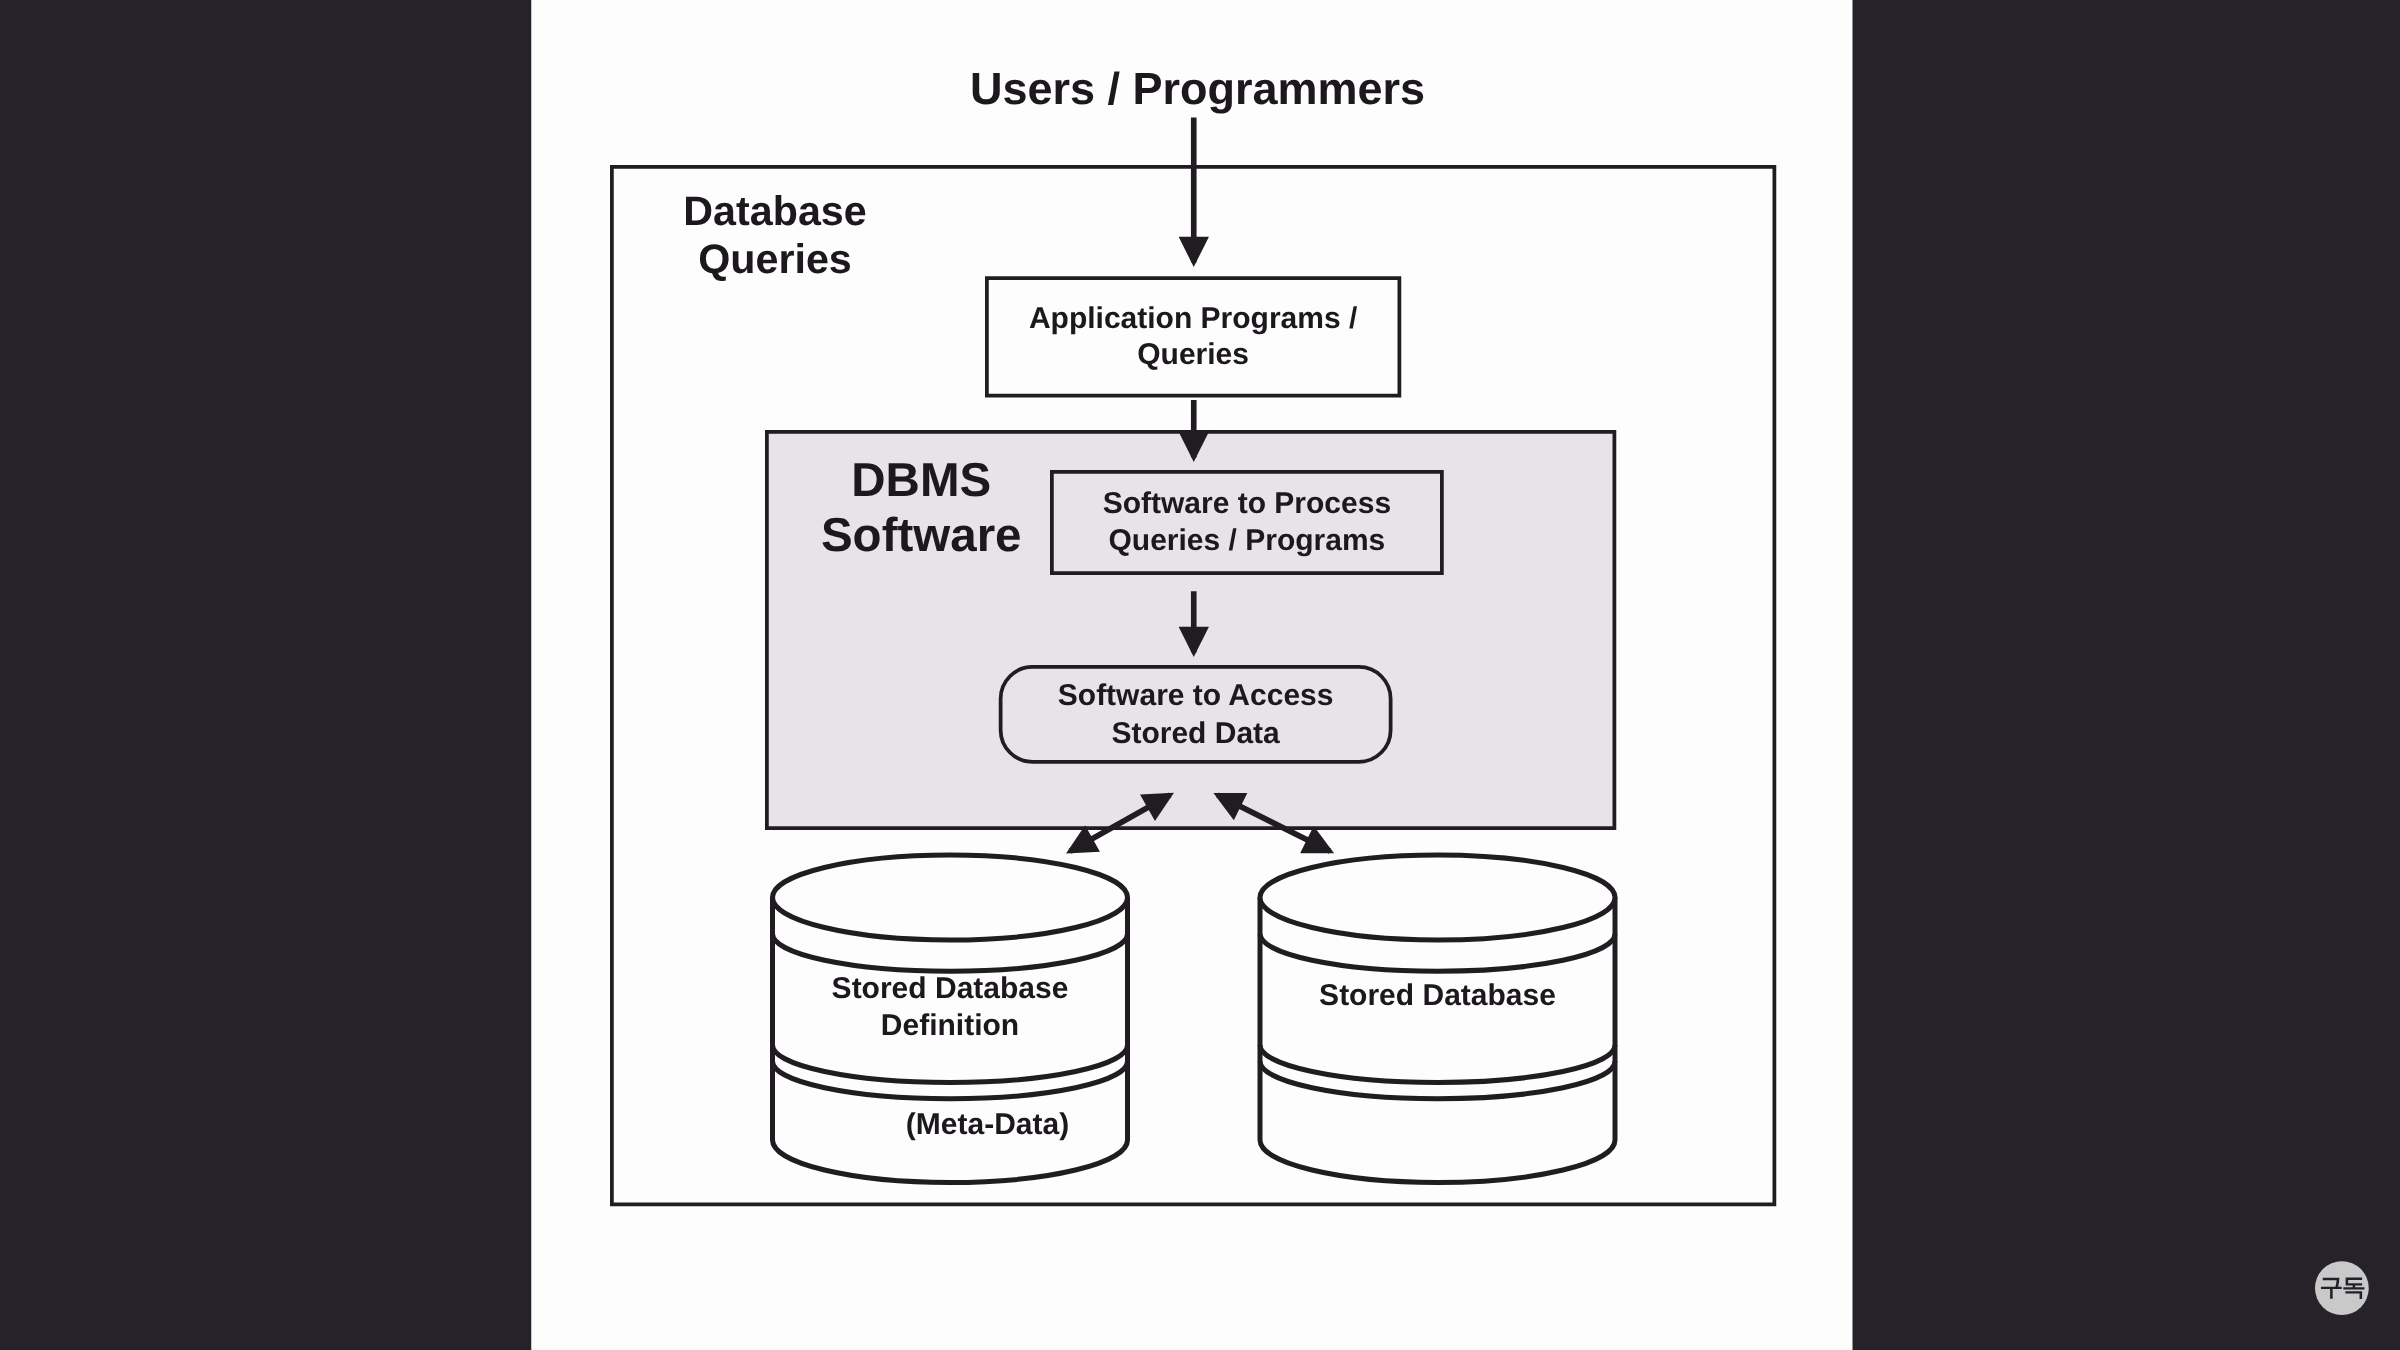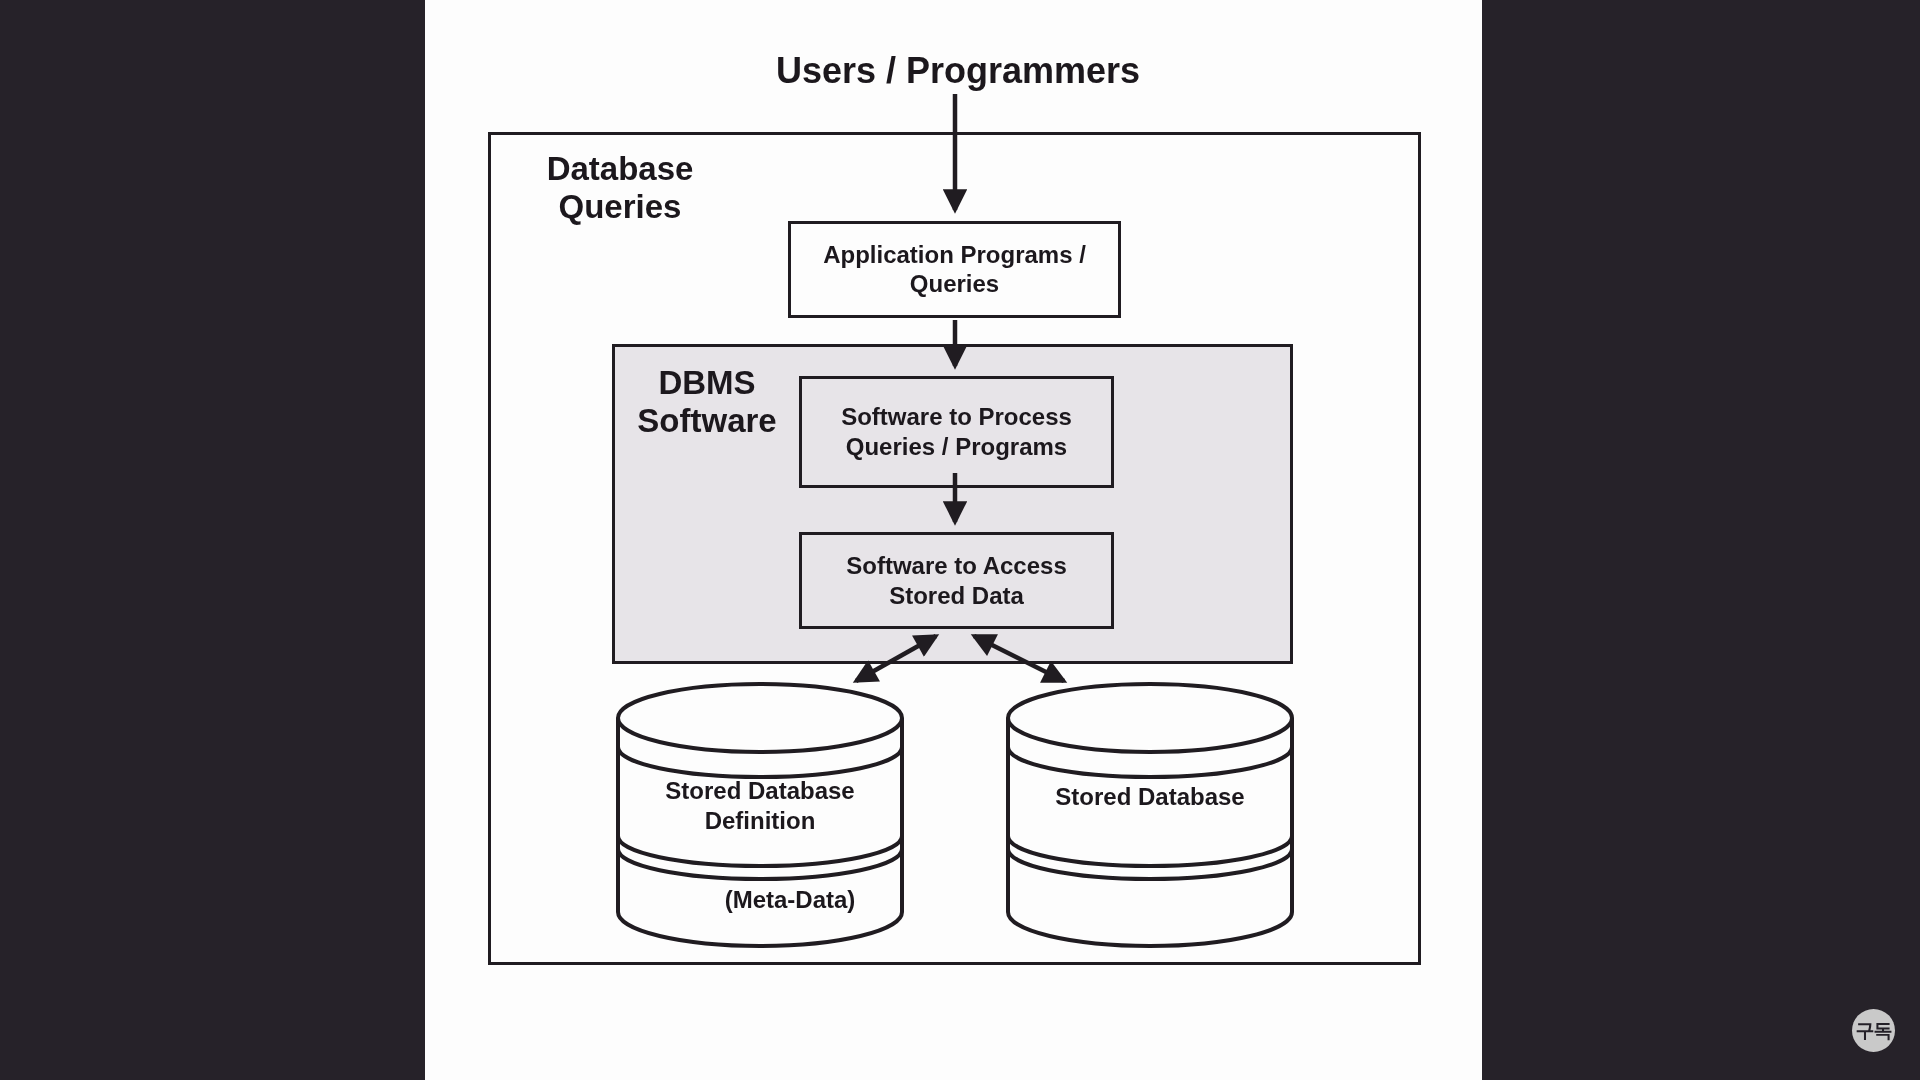--- a/index.html
+++ b/index.html
@@ -16,24 +16,24 @@
   .box { position:absolute; border:3px solid #201c21; display:flex; align-items:center; justify-content:center; background:transparent; }
   .box .txt-in { position:static; font-weight:bold; color:#1c181d; text-align:center; white-space:pre-line; }
 
   .outer-box { left:488px; top:132px; width:933px; height:833px; border:3px solid #201c21; position:absolute; background:transparent; }
   .outer-label { left:500px; top:150px; width:240px; font-size:33px; line-height:1.15; }
 
   .app-box { left:788px; top:221px; width:333px; height:97px; background:#fdfdfd; }
   .app-box .txt-in { font-size:24px; line-height:1.2; }
 
   .dbms-box { position:absolute; left:612px; top:344px; width:681px; height:320px; border:3px solid #201c21; background:#e7e4e8; }
-  .dbms-label { left:587px; top:364px; width:240px; font-size:33px; line-height:1.15; }
+  .dbms-label { left:617px; top:364px; width:240px; font-size:38px; line-height:1.15; }
 
-  .process-box { left:799px; top:376px; width:315px; height:112px; }
-  .access-box  { left:799px; top:532px; width:315px; height:97px; }
+  .process-box { left:840px; top:376px; width:315px; height:84px; }
+  .access-box  { left:799px; top:532px; width:315px; height:79px;border-radius:27px; }
   .process-box .txt-in, .access-box .txt-in { font-size:24px; line-height:1.25; }
 
   .cyl-label-1  { left:618px;  top:776px; width:284px; font-size:24px; line-height:1.25; }
   .cyl-label-1b { left:648px;  top:886px; width:284px; font-size:24px; }
   .cyl-label-2  { left:1008px; top:783px; width:284px; font-size:24px; }
 
   .title { left:758px; top:50px; width:400px; font-size:36px; }
 
   svg.layer { position:absolute; left:0; top:0; width:1920px; height:1080px; pointer-events:none; }
 

